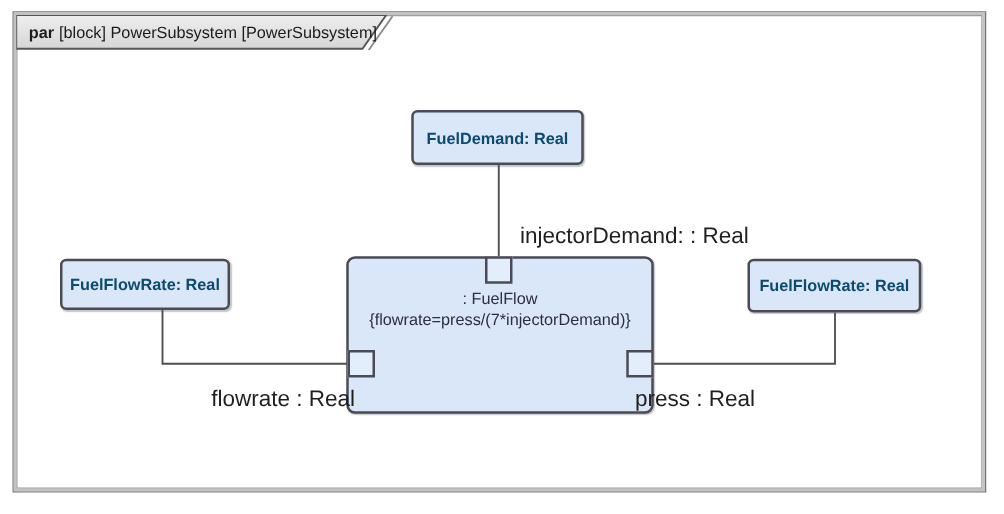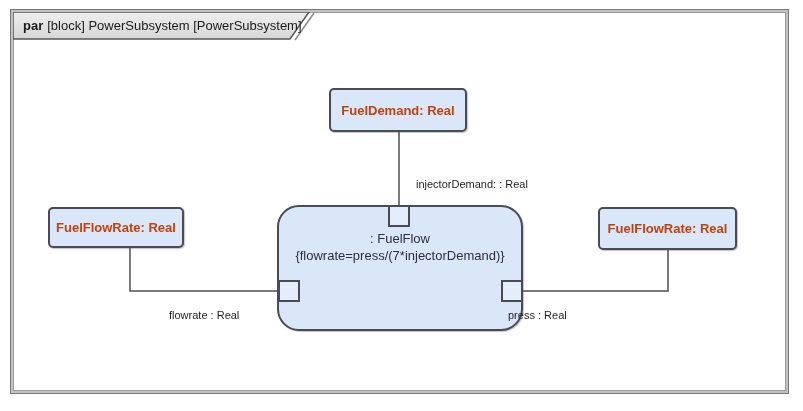--- a/index.html
+++ b/index.html
@@ -31,53 +31,53 @@
   .wires { position: absolute; left: 0; top: 0; width: 803px; height: 411px; pointer-events: none; }
   .wires polyline { pointer-events: stroke; }
 
   
   .pbox {
     position: absolute;
     background: #d9e7f8;
     border: 2px solid #4b4b55;
     border-radius: 5px;
     display: flex; align-items: center; justify-content: center;
-    font-weight: bold; font-size: 13px; color: #c2410c;
+    font-weight: bold; font-size: 13px; color: #0c4a6e;
     box-shadow: 1px 1px 1px rgba(90,90,90,0.35);
     white-space: nowrap;
   }
   .pbox-fuel-demand   { left: 329px; top:  88px; width: 138px; height: 44px; }
   .pbox-fuel-flowrate { left:  48px; top: 207px; width: 136px; height: 41px; }
   .pbox-fuel-pressure { left: 598px; top: 207px; width: 139px; height: 43px; }
 
   
   .cbox {
     position: absolute; left: 277px; top: 205px; width: 246px; height: 126px;
     background: #d9e7f8;
     border: 2px solid #4b4b55;
-    border-radius: 22px;
+    border-radius: 7px;
     box-shadow: 1px 1px 1px rgba(90,90,90,0.35);
   }
   .cbox-text {
     position: absolute; left: 0; right: 0; top: 23px;
     text-align: center; font-size: 13px; line-height: 17px; color: #2e2e40;
     white-space: nowrap;
   }
 
   
   .port {
     position: absolute; width: 22px; height: 22px;
     background: #e2eefb; border: 2px solid #4b4b55;
   }
   .port-injector { left: 388px; top: 205px; }
   .port-flowrate { left: 278px; top: 280px; }
   .port-press    { left: 501px; top: 280px; }
 
   
-  .lbl { position: absolute; font-size: 11px; color: #1f1f1f; white-space: nowrap; }
+  .lbl { position: absolute; font-size: 18px; color: #1f1f1f; white-space: nowrap; }
   .lbl-injector { left: 416px; top: 178px; }
   .lbl-flowrate { left: 169px; top: 309px; }
   .lbl-press    { left: 508px; top: 309px; }
 </style>
 </head>
 <body>
 
 <div class="page">
 
   <div class="frame">

